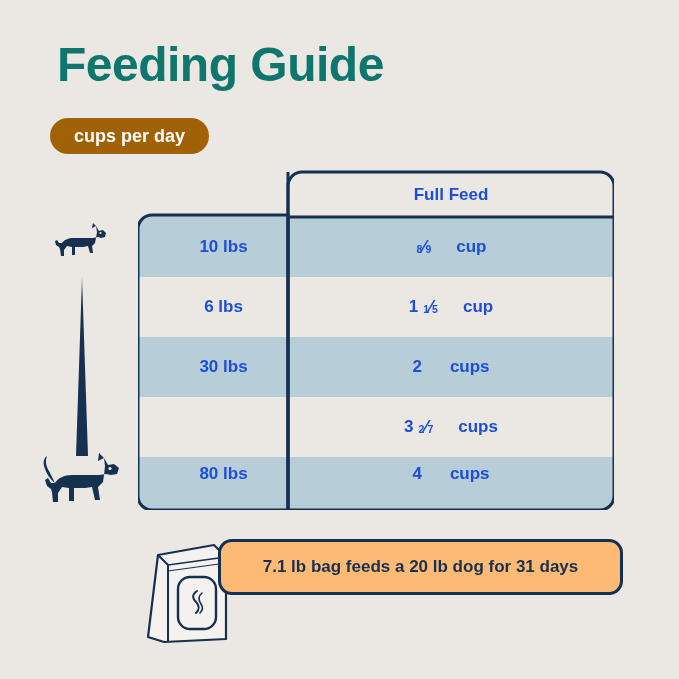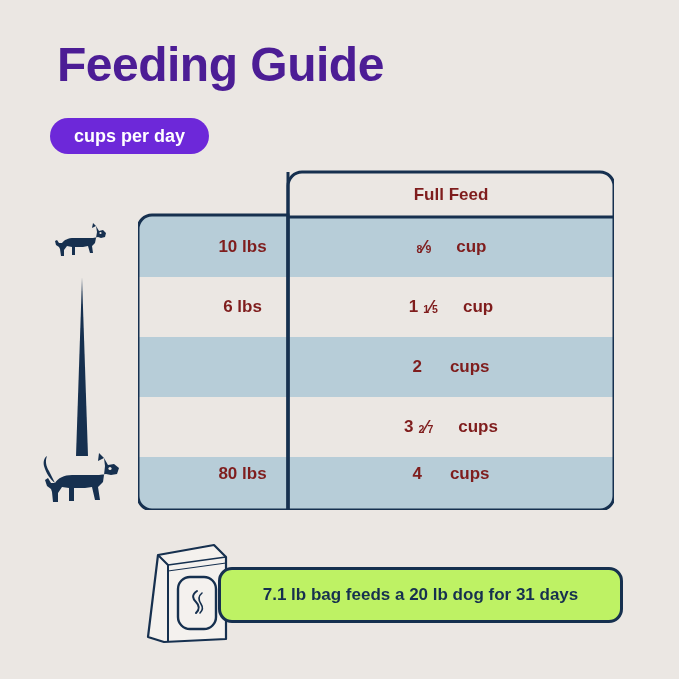--- a/index.html
+++ b/index.html
@@ -24,34 +24,34 @@
   }
 
   
   #page-title {
     position: absolute;
     left: 57px;
     top: 41px;
     font-size: 48px;
     font-weight: bold;
     letter-spacing: -0.5px;
-    color: #4c1d95;
+    color: #0f766e;
     line-height: 1.0;
     white-space: nowrap;
     text-align: center;
   }
 
   
   #subtitle-badge {
     position: absolute;
     left: 50px;
     top: 118px;
     height: 36px;
     padding: 0 24px;
-    background: #6d28d9;
+    background: #a16207;
     color: #ffffff;
     border-radius: 18px;
     display: flex;
     align-items: center;
     justify-content: center;
     font-size: 18px;
     font-weight: bold;
     white-space: nowrap;
     box-sizing: border-box;
   }
@@ -96,28 +96,27 @@
     width: 476px;
     height: 341px;
   }
   .cell-text {
     position: absolute;
     display: flex;
     align-items: center;
     justify-content: center;
     font-size: 17px;
     font-weight: bold;
-    color: #7f1d1d;
+    color: #1d4ed8;
     white-space: nowrap;
     box-sizing: border-box;
   }
   .col-weight {
     left: 0px;
     width: 171px;
-    margin-left: 19px;
   }
   .col-value {
     left: 150px;
     width: 326px;
   }
   #header-full-feed {
     top: 3px;
     height: 45px;
   }
   .row-r0 { top: 48px;  height: 60px; }
@@ -152,24 +151,24 @@
   #bag-icon {
     position: absolute;
     left: 142px;
     top: 541px;
     width: 92px;
     height: 104px;
   }
   #bottom-callout {
     position: absolute;
     left: 218px;
-    top: 567px;
+    top: 539px;
     width: 405px;
     height: 56px;
-    background: #bef264;
+    background: #fdba74;
     border: 3px solid #16304f;
     border-radius: 14px;
     display: flex;
     align-items: center;
     justify-content: center;
     box-sizing: border-box;
   }
   #bottom-callout-text {
     font-size: 17px;
     font-weight: bold;
@@ -269,20 +268,23 @@
     <div class="cell-text col-value row-r1">
       <span class="val-whole">1</span>
       <span class="frac">
         <sup>1</sup>
         <span class="slash">⁄</span>
         <sub>5</sub>
       </span>
       <span class="val-unit">cup</span>
     </div>
 
+    <div class="cell-text col-weight row-r2">
+      <span>30 lbs</span>
+    </div>
     <div class="cell-text col-value row-r2">
       <span class="val-whole">2</span>
       <span class="val-unit">cups</span>
     </div>
 
     <div class="cell-text col-value row-r3">
       <span class="val-whole">3</span>
       <span class="frac">
         <sup>2</sup>
         <span class="slash">⁄</span>

